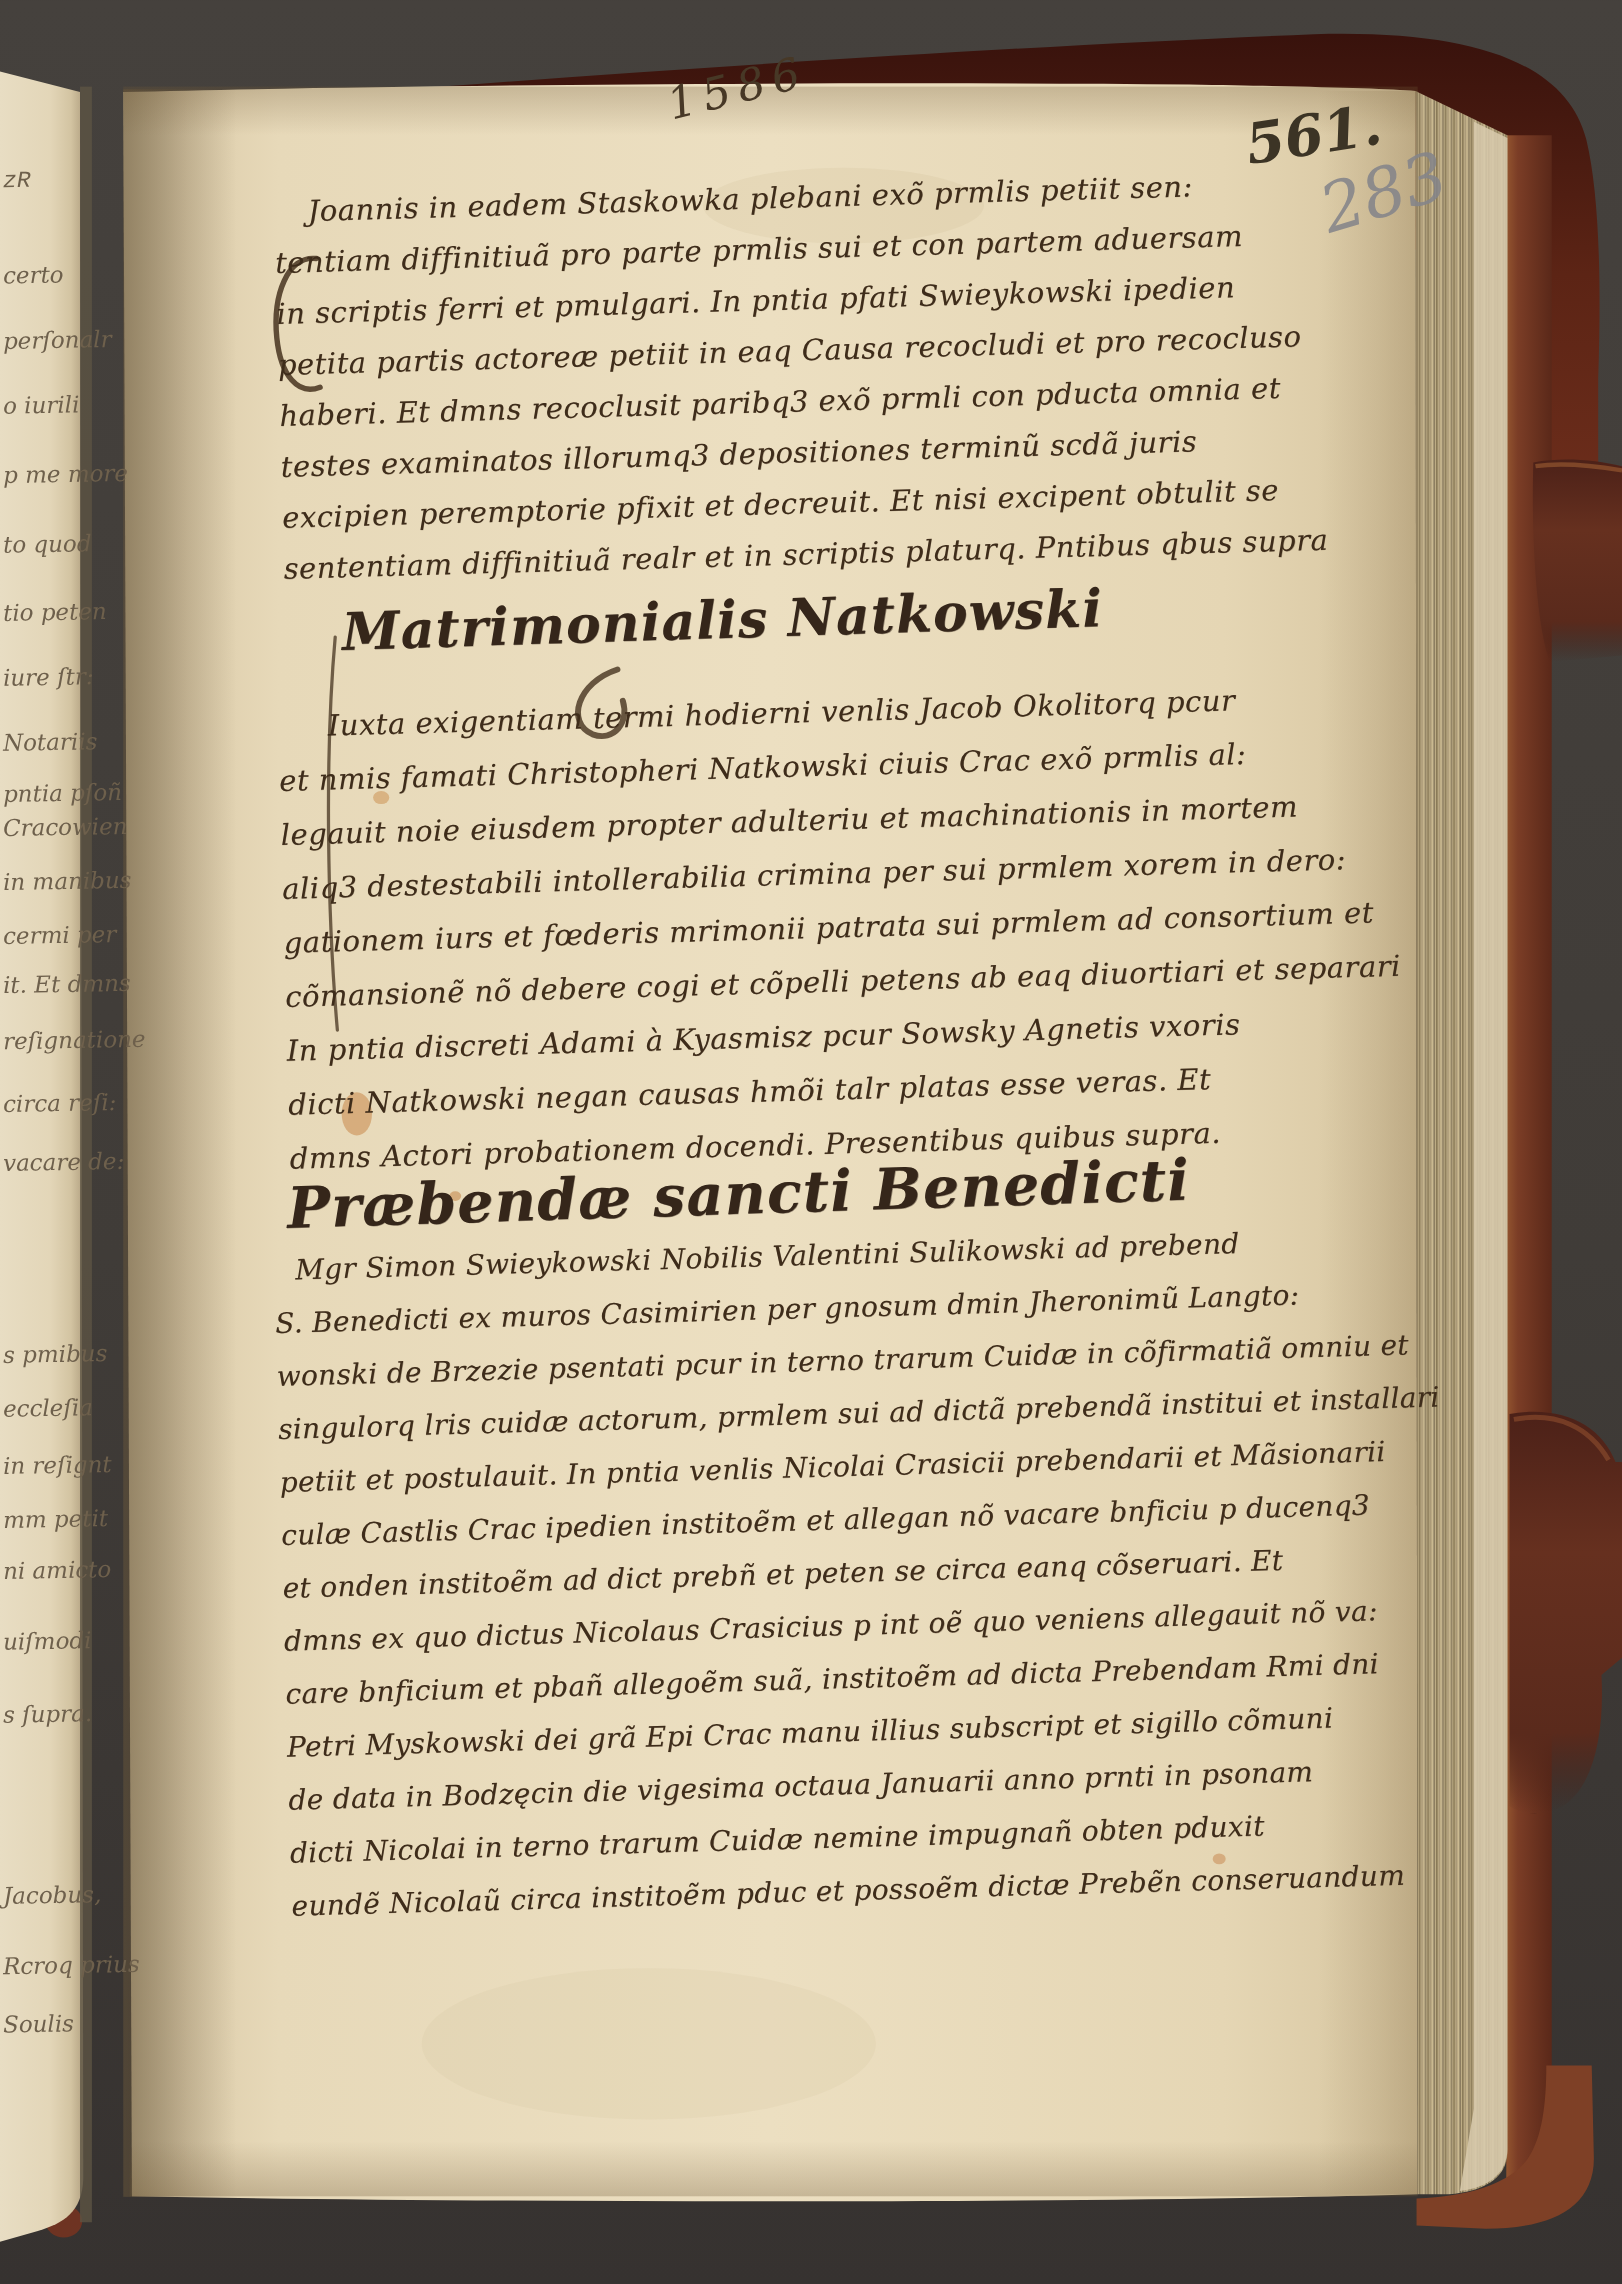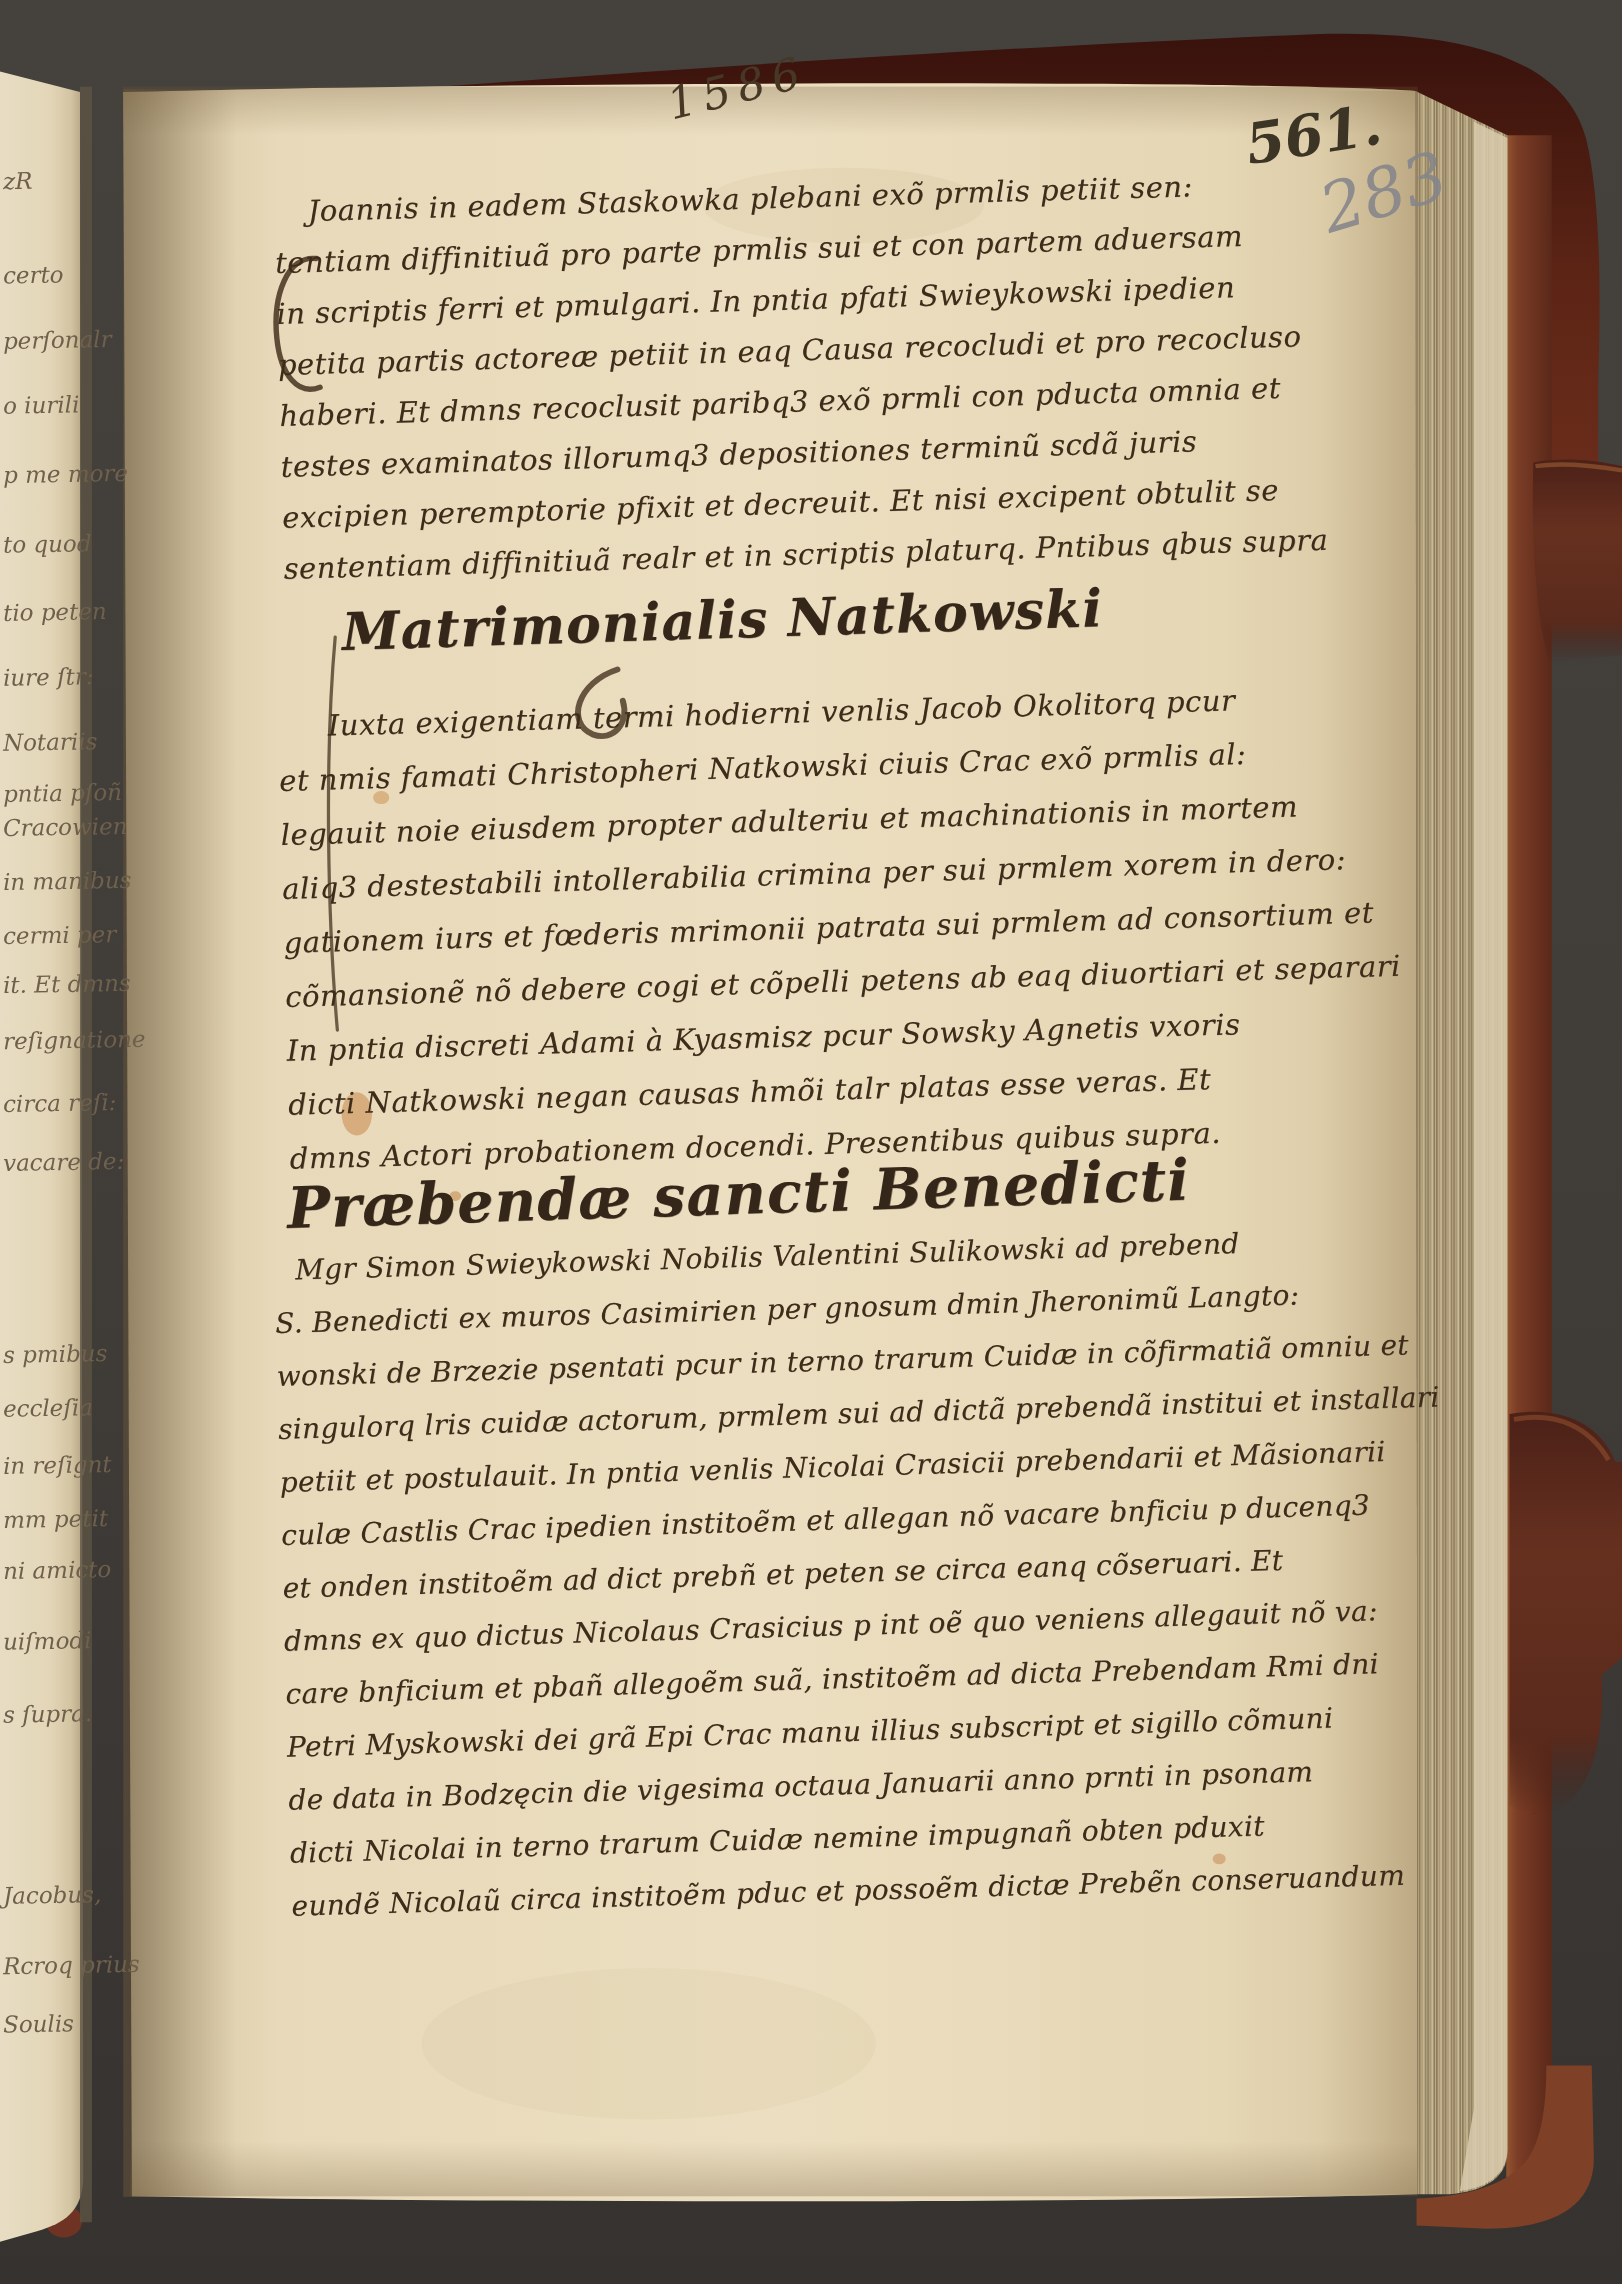--- a/index.html
+++ b/index.html
@@ -198,21 +198,21 @@
       <div class="line">et onden institoẽm ad dict prebñ et peten se circa eanq cõseruari. Et</div>
       <div class="line">dmns ex quo dictus Nicolaus Crasicius p int oẽ quo veniens allegauit nõ va:</div>
       <div class="line">care bnficium et pbañ allegoẽm suã, institoẽm ad dicta Prebendam Rmi dni</div>
       <div class="line">Petri Myskowski dei grã Epi Crac manu illius subscript et sigillo cõmuni</div>
       <div class="line">de data in Bodzęcin die vigesima octaua Januarii anno prnti in psonam</div>
       <div class="line">dicti Nicolai in terno trarum Cuidæ nemine impugnañ obten pduxit</div>
       <div class="line">eundẽ Nicolaũ circa institoẽm pduc et possoẽm dictæ Prebẽn conseruandum</div>
     </div>
 
   <div class="frags">
-      <div class="frag" style="top: 168px;">zR</div>
+      <div class="frag" style="top: 168px; font-family: Liberation Mono, monospace;">zR</div>
       <div class="frag" style="top: 262px;">certo</div>
       <div class="frag" style="top: 327px;">perſonalr</div>
       <div class="frag" style="top: 392px;">o iurili</div>
       <div class="frag" style="top: 461px;">p me more</div>
       <div class="frag" style="top: 531px;">to quod</div>
       <div class="frag" style="top: 599px;">tio peten</div>
       <div class="frag" style="top: 664px;">iure ſtr:</div>
       <div class="frag" style="top: 729px;">Notariis</div>
       <div class="frag" style="top: 780px;">pntia pſoñ</div>
       <div class="frag" style="top: 814px;">Cracowien</div>

